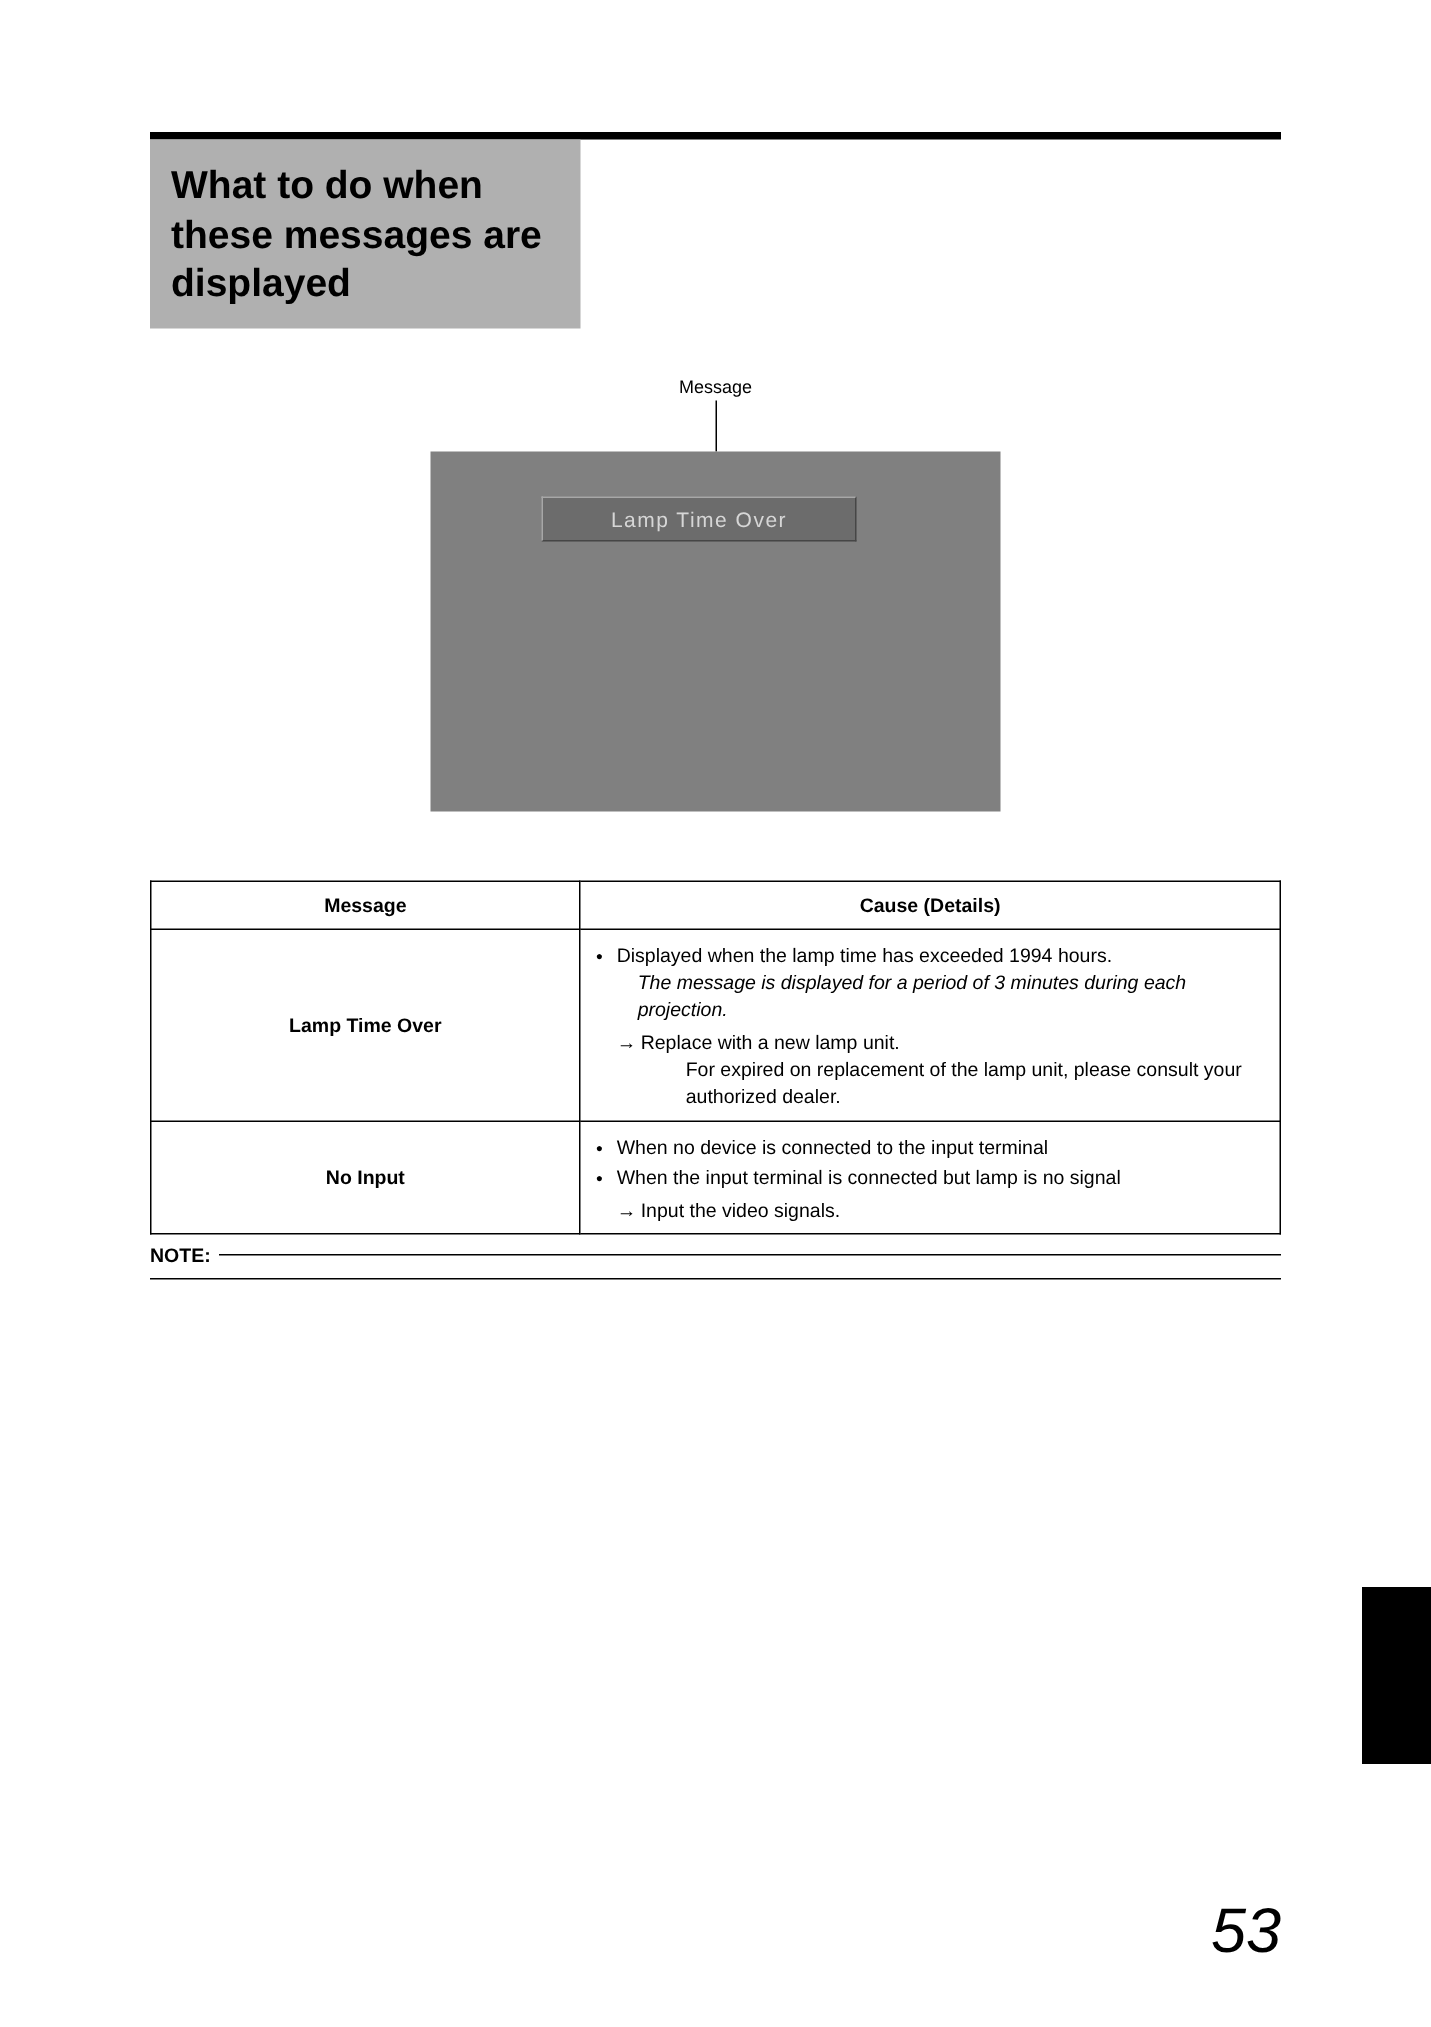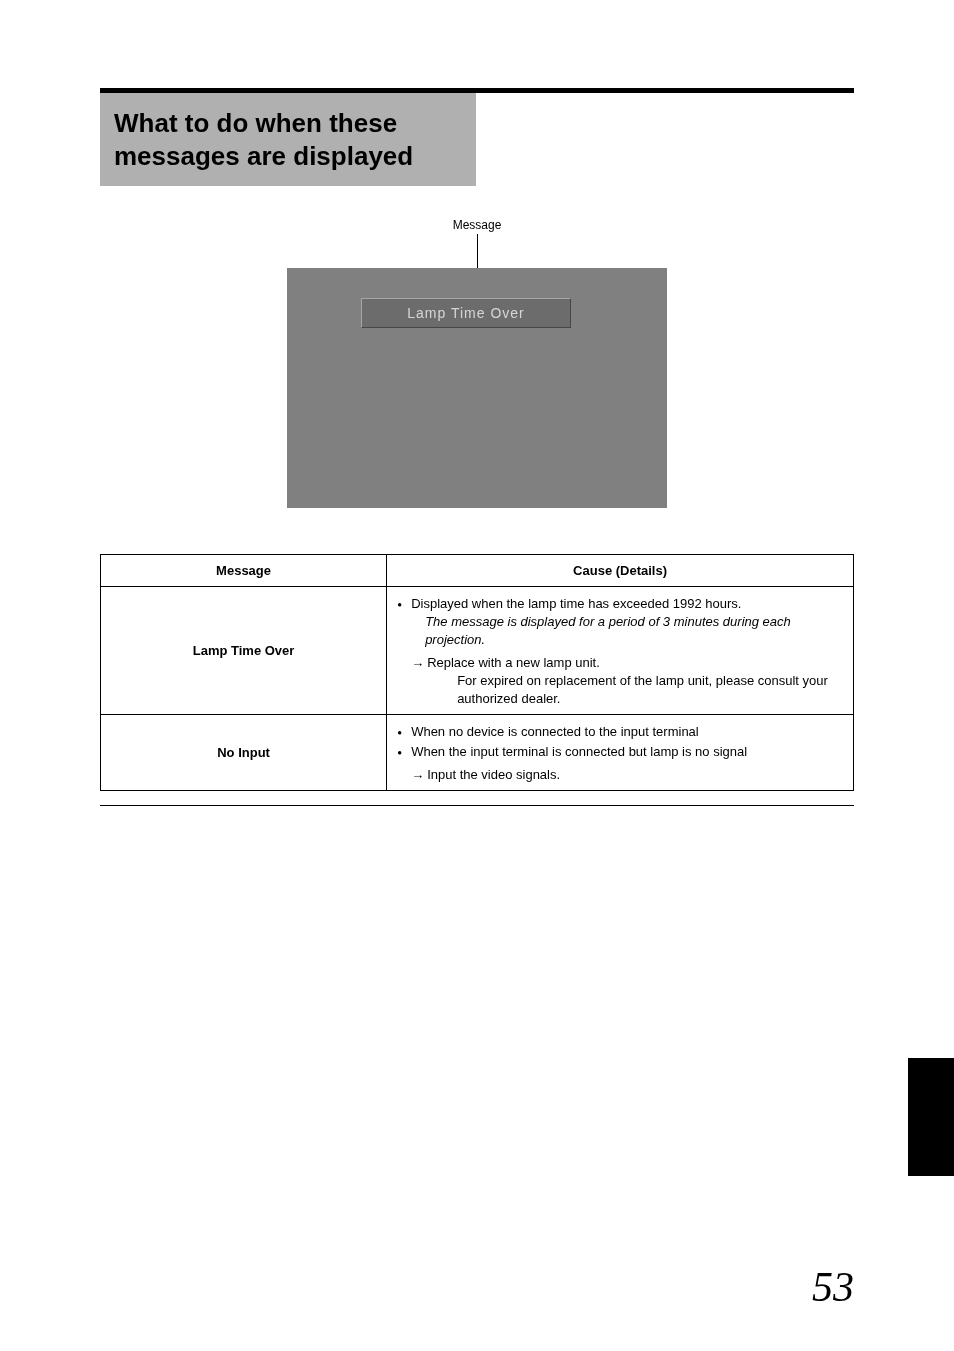--- a/index.html
+++ b/index.html
@@ -16,21 +16,21 @@
   }
   .top-rule {
     height: 5px;
     background: #000;
     margin-bottom: 0;
   }
   .title-bar {
     background: #b0b0b0;
     display: inline-block;
     padding: 14px 22px 14px 14px;
-    width: 376px;
+    width: 287px;
   }
   .title-bar h1 {
     font-size: 26px;
     font-weight: bold;
     line-height: 1.25;
   }
   .intro {
     margin-top: 16px;
     font-size: 13px;
   }
@@ -178,21 +178,21 @@
     right: 0;
     top: 1058px;
     width: 46px;
     height: 118px;
     background: #000;
   }
   .page-number {
     position: absolute;
     right: 100px;
     bottom: 40px;
-    font-family: Liberation Serif, serif;
+    font-family: Liberation Sans, sans-serif;
     font-style: italic;
     font-size: 42px;
   }
 </style>
 </head>
 <body>
 
 <div class="page">
   <div class="top-rule"></div>
   <div class="title-bar">
@@ -214,21 +214,21 @@
         <th>Message</th>
         <th>Cause (Details)</th>
       </tr>
     </thead>
     <tbody>
       <tr>
         <td class="msg-col">Lamp Time Over</td>
         <td class="cause-col">
           <ul class="bullets">
             <li>
-              <span>Displayed when the lamp time has exceeded 1992 hours.</span>
+              <span>Displayed when the lamp time has exceeded 1994 hours.</span>
               <span class="indent">The message is displayed for a period of 3 minutes during each projection.</span>
             </li>
           </ul>
           <div class="arrow-item">
             <span>Replace with a new lamp unit.</span>
             <span class="arrow-indent">For expired on replacement of the lamp unit, please consult your authorized dealer.</span>
           </div>
         </td>
       </tr>
       <tr>
@@ -238,17 +238,21 @@
             <li>When no device is connected to the input terminal</li>
             <li>When the input terminal is connected but lamp is no signal</li>
           </ul>
           <div class="arrow-item">Input the video signals.</div>
         </td>
       </tr>
     </tbody>
   </table>
 
   <div class="note-block">
+    <div class="note-header">
+      <span class="note-label">NOTE:</span>
+      <span class="note-line"></span>
+    </div>
   </div>
 </div>
 
 <div class="side-tab"></div>
 <div class="page-number">53</div>
 
 </body></html>

